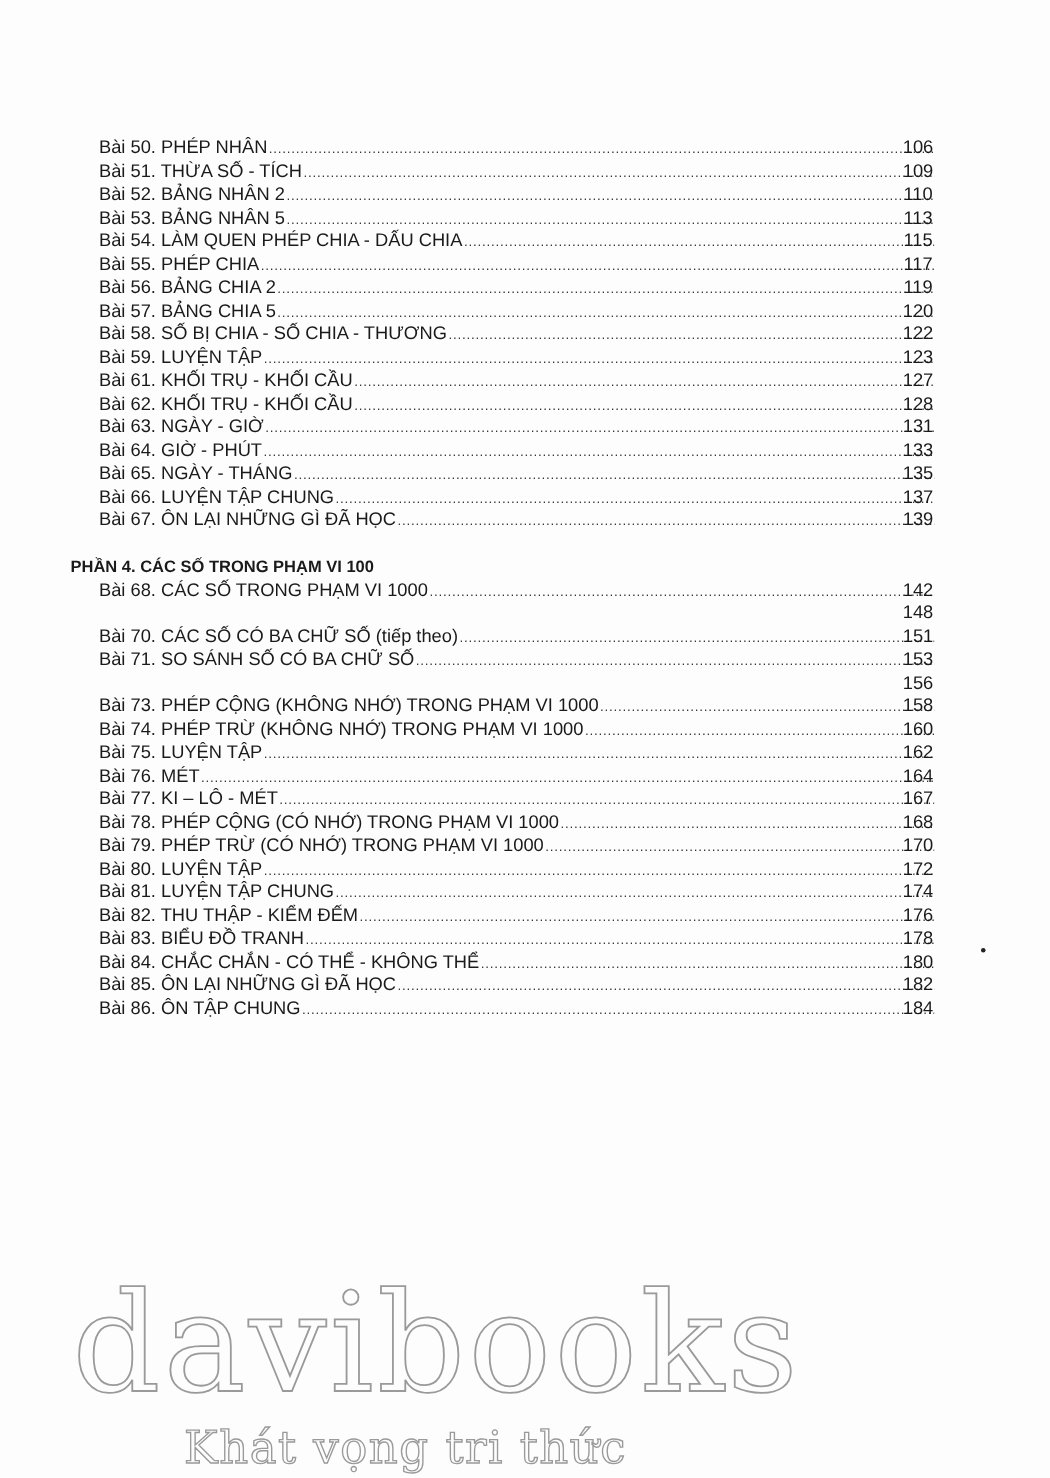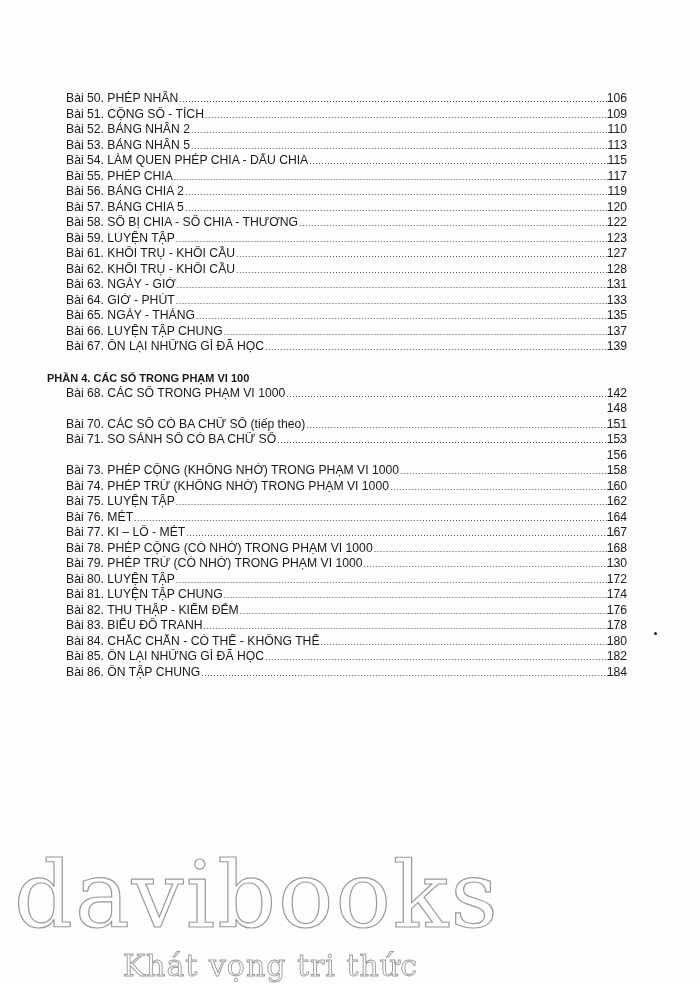--- a/index.html
+++ b/index.html
@@ -54,21 +54,21 @@
       letter-spacing: 0.5px;
       font-size: 9px;
     }
     .toc-row .leader::after {
       content: "..................................................................................................................................................................................................................................";
     }
     .toc-row .page-num {
       position: absolute;
       left: 597px;
       width: 30px;
-      text-align: right;
+      text-align: center;
     }
     .section-gap {
       height: 15px;
     }
     .section-heading {
       position: relative;
       height: 16px;
       line-height: 16px;
       padding-left: 47px;
       font-size: 11px;
@@ -81,21 +81,21 @@
       width: 3px;
       height: 3px;
       border-radius: 50%;
       background: #222;
     }
     .watermark {
       position: absolute;
       left: 0;
       top: 850px;
       width: 568px;
-      text-align: left;
+      text-align: center;
     }
     .wm-brand {
       font-family: "DejaVu Serif", serif;
       font-size: 92px;
       line-height: 92px;
       color: transparent;
       -webkit-text-stroke: 1.2px #9a9a9a;
       letter-spacing: 2px;
       margin-left: 14px;
     }
@@ -122,21 +122,21 @@
   <div class="toc-row">
     <div class="entry">
       <span class="label"><span>Bài 50.</span> <span>PHÉP NHÂN</span></span>
       <span class="leader"></span>
     </div>
     <span class="page-num">106</span>
   </div>
 
   <div class="toc-row">
     <div class="entry">
-      <span class="label"><span>Bài 51.</span> <span>CỘNG SỐ - TÍCH</span></span>
+      <span class="label"><span>Bài 51.</span> <span>THỪA SỐ - TÍCH</span></span>
       <span class="leader"></span>
     </div>
     <span class="page-num">109</span>
   </div>
 
   <div class="toc-row">
     <div class="entry">
       <span class="label"><span>Bài 52.</span> <span>BẢNG NHÂN 2</span></span>
       <span class="leader"></span>
     </div>
@@ -340,21 +340,21 @@
       <span class="leader"></span>
     </div>
     <span class="page-num">168</span>
   </div>
 
   <div class="toc-row">
     <div class="entry">
       <span class="label"><span>Bài 79.</span> <span>PHÉP TRỪ (CÓ NHỚ) TRONG PHẠM VI 1000</span></span>
       <span class="leader"></span>
     </div>
-    <span class="page-num">130</span>
+    <span class="page-num">170</span>
   </div>
 
   <div class="toc-row">
     <div class="entry">
       <span class="label"><span>Bài 80.</span> <span>LUYỆN TẬP</span></span>
       <span class="leader"></span>
     </div>
     <span class="page-num">172</span>
   </div>
 

